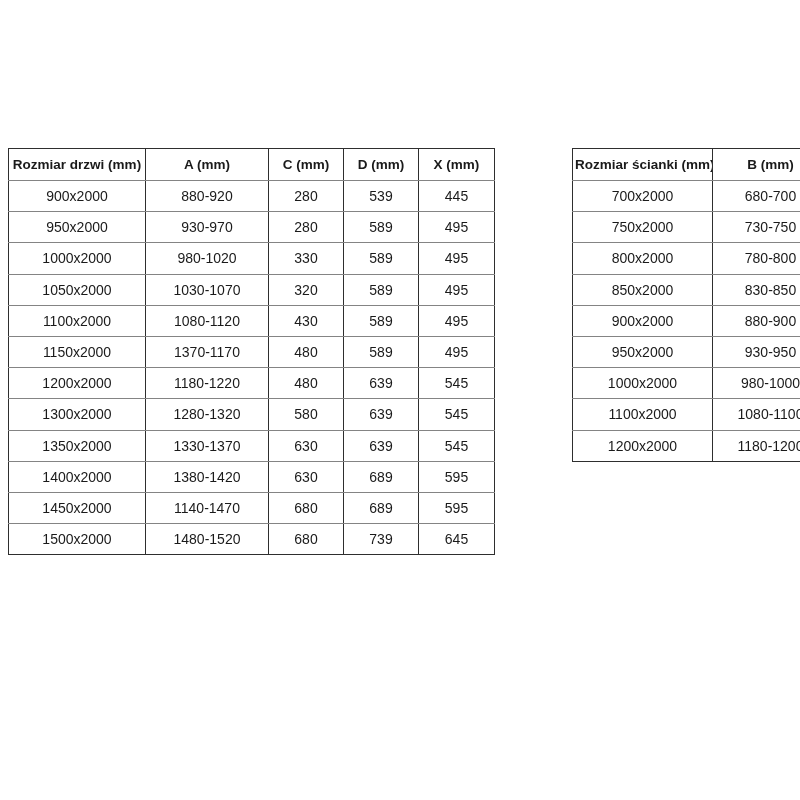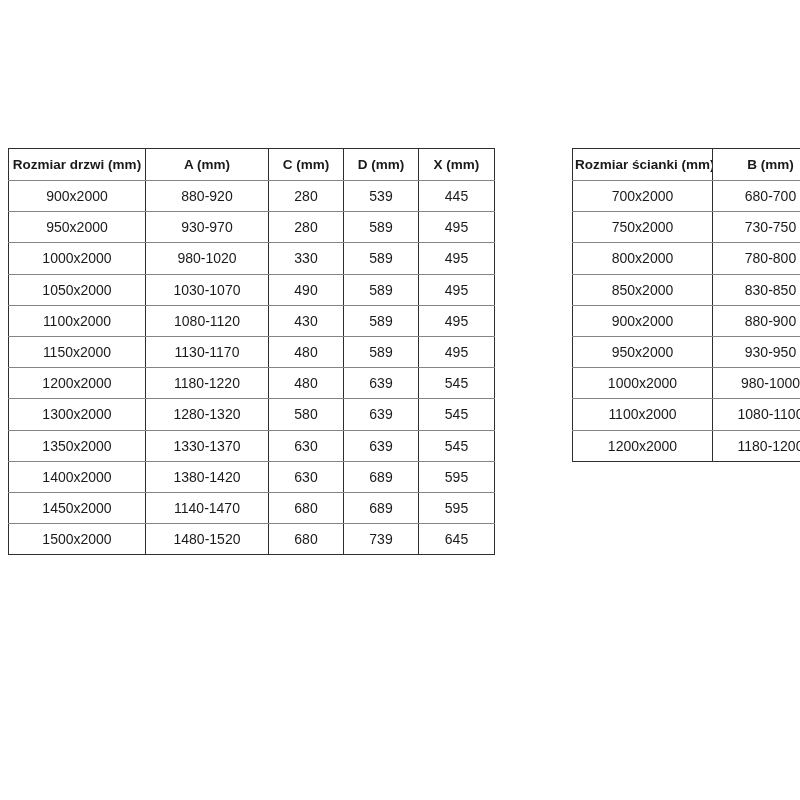--- a/index.html
+++ b/index.html
@@ -98,34 +98,34 @@
       <tr>
         <td>1000x2000</td>
         <td>980-1020</td>
         <td>330</td>
         <td>589</td>
         <td>495</td>
       </tr>
       <tr>
         <td>1050x2000</td>
         <td>1030-1070</td>
-        <td>490</td>
+        <td>320</td>
         <td>589</td>
         <td>495</td>
       </tr>
       <tr>
         <td>1100x2000</td>
         <td>1080-1120</td>
         <td>430</td>
         <td>589</td>
         <td>495</td>
       </tr>
       <tr>
         <td>1150x2000</td>
-        <td>1130-1170</td>
+        <td>1370-1170</td>
         <td>480</td>
         <td>589</td>
         <td>495</td>
       </tr>
       <tr>
         <td>1200x2000</td>
         <td>1180-1220</td>
         <td>480</td>
         <td>639</td>
         <td>545</td>

